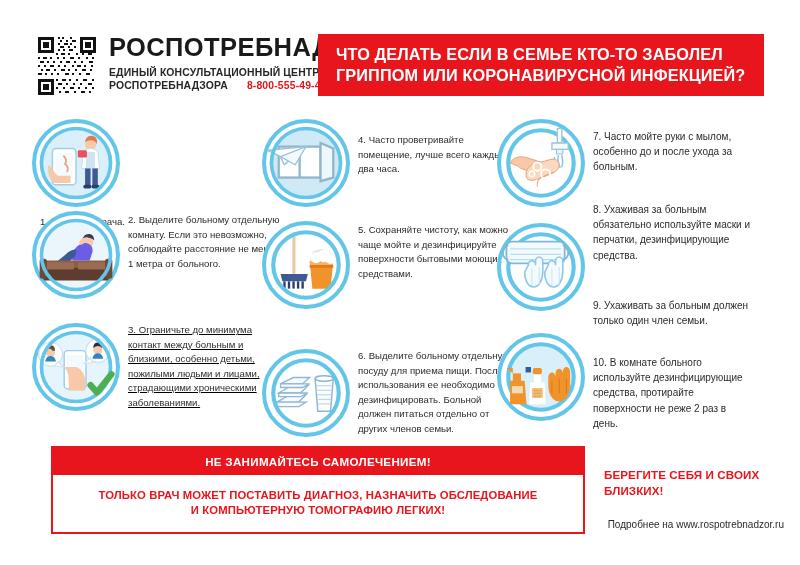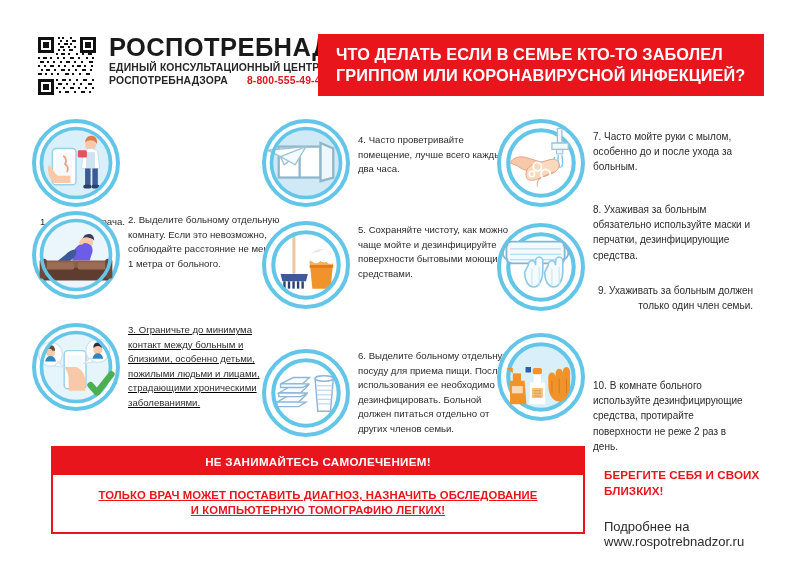--- a/index.html
+++ b/index.html
@@ -49,21 +49,21 @@
     white-space: nowrap;
   }
   .brand-sub1, .brand-sub2 {
     font-size: 10.4px;
     font-weight: bold;
     color: #262626;
     letter-spacing: 0.15px;
     line-height: 1.32;
     white-space: nowrap;
   }
-  .brand-sub1 { }
+  .brand-sub1 { margin-top: 5px; }
   .brand-phone {
     color: #e1171e;
     font-weight: bold;
     margin-left: 7px;
     padding-left: 12px;
   }
 
   .title-banner {
     position: absolute;
     left: 318px; top: 34px;
@@ -148,22 +148,22 @@
   .col-3 .stack-text {
     position: absolute;
     left: 96px;
     width: 160px;
     font-size: 10px;
     line-height: 1.52;
     color: #2b2b2b;
   }
   .t7  { top: 14px; }
   .t8  { top: 87px; }
-  .t9  { top: 168px; text-align: right;}
-  .t10 { top: 240px; margin-top: 23px;}
+  .t9  { top: 183px;}
+  .t10 { top: 240px;}
 
   .col-3 .badge-only { position: absolute; left: 0; }
   .b7 { top: 4px; }
   .b8 { top: 108px; }
   .b9 { top: 218px; }
 
   
   .footer { position: absolute; left: 8px; top: 440px; width: 800px; height: 125px; }
 
   .warn-box {
@@ -195,42 +195,41 @@
     align-items: center;
     justify-content: center;
     gap: 3px;
   }
   .warn-body .line {
     color: #e8151d;
     font-size: 11.3px;
     font-weight: bold;
     letter-spacing: 0.1px;
     white-space: nowrap;
-    text-decoration: underline;
   }
 
   .care {
     position: absolute;
     left: 596px; top: 27px;
     width: 180px;
     text-align: left;
   }
   .care .line {
     color: #e8151d;
     font-size: 11.6px;
     font-weight: bold;
     line-height: 1.34;
     letter-spacing: 0.1px;
   }
   .more {
     position: absolute;
     left: 596px; top: 79px;
     width: 180px;
-    text-align: left;
-    font-size: 13px;
+    text-align: right;
+    font-size: 10px;
     color: #2b2b2b;
   }
 </style>
 </head>
 <body>
 
 <div class="poster">
 
   <div class="header">
 

